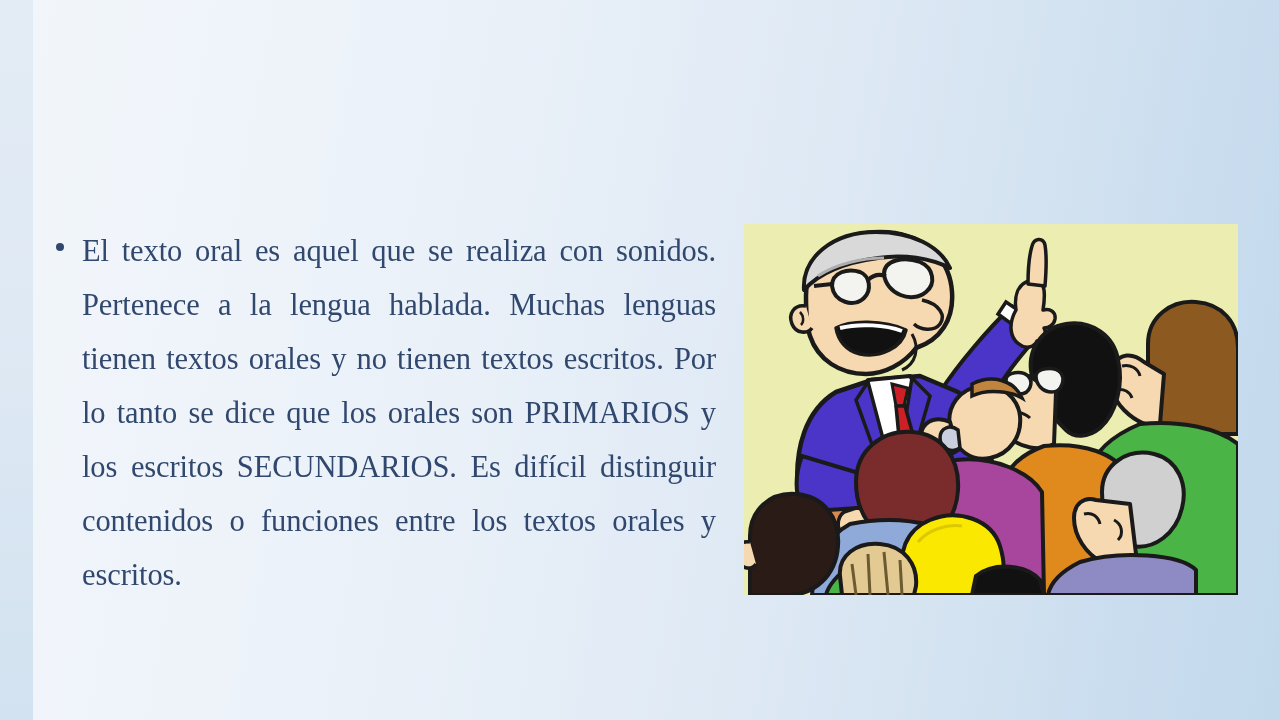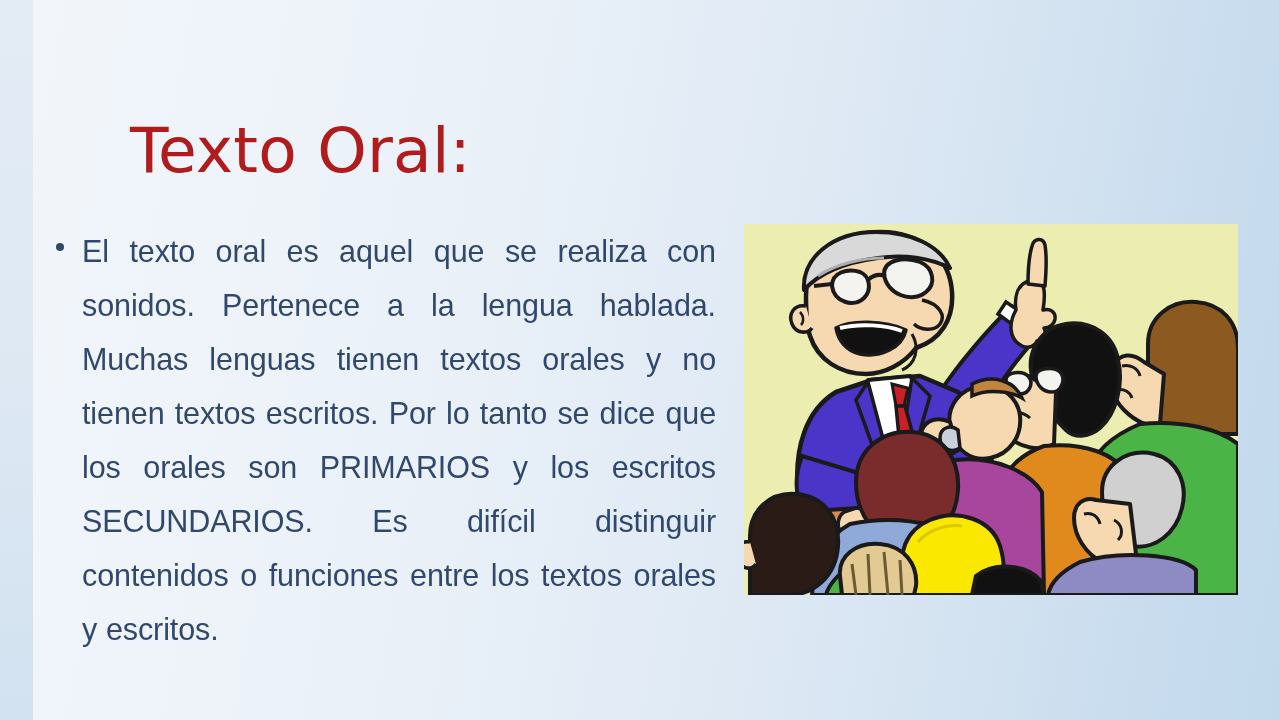--- a/index.html
+++ b/index.html
@@ -71,21 +71,21 @@
     height: 8px;
     border-radius: 50%;
     background: #31486e;
   }
   #body-text {
     font-size: 30.5px;
     line-height: 54px;
     color: #31486e;
     text-align: justify;
     text-justify: inter-word;
-    font-family: Liberation Sans, sans-serif;
+    font-family: Liberation Serif, serif;
     font-weight: 400;
     letter-spacing: -0.1px;
     word-spacing: 0.4px;
   }
 
   
   #illustration {
     position: absolute;
     left: 744px;
     top: 224px;
@@ -107,21 +107,20 @@
     font-family: "Liberation Sans", sans-serif;
   }
 </style>
 </head>
 <body>
 
 <div id="slide">
 
   <div id="left-band"></div>
 
-  <h1 id="title">Texto Oral:</h1>
 
   <div id="body-block">
     <div class="bullet-row">
       <span id="bullet-dot"></span>
       <p id="body-text">El texto oral es aquel que se realiza con sonidos. Pertenece a la lengua hablada. Muchas lenguas tienen textos orales y no tienen textos escritos. Por lo tanto se dice que los orales son PRIMARIOS y los escritos SECUNDARIOS. Es difícil distinguir contenidos o funciones entre los textos orales y escritos.</p>
     </div>
   </div>
 
   <div id="illustration">
     <svg id="illo-svg" viewBox="0 0 494 371" xmlns="http://www.w3.org/2000/svg">

